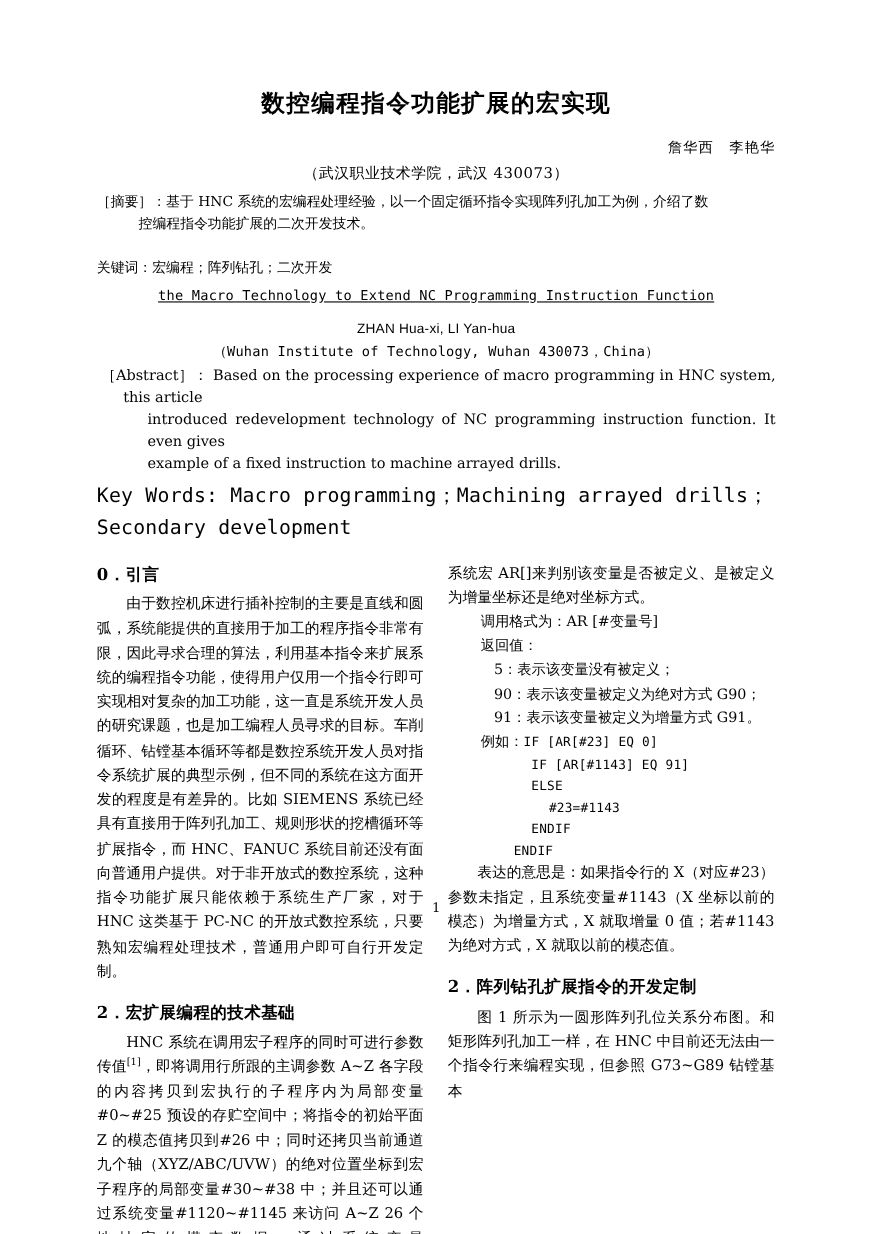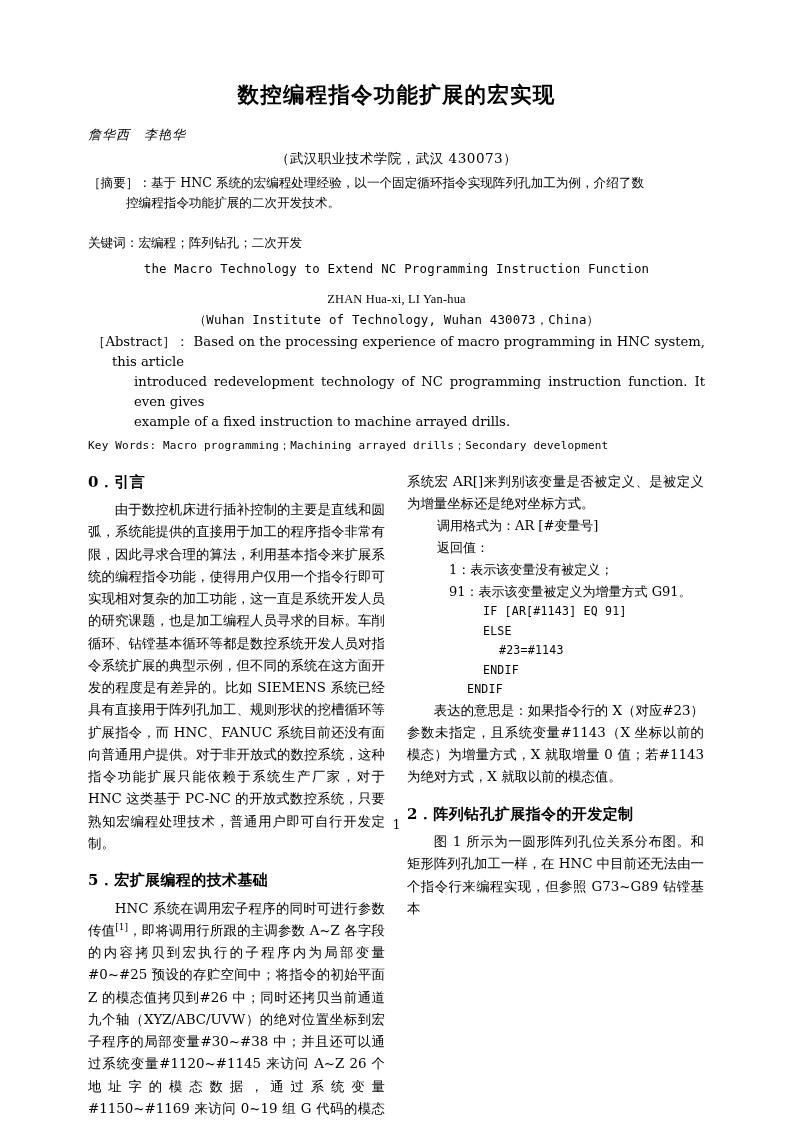--- a/index.html
+++ b/index.html
@@ -27,26 +27,25 @@
   .doc-title {
     text-align: center;
     font-family: "DejaVu Serif", "Liberation Serif", serif;
     font-weight: bold;
     font-size: 21.5px;
     letter-spacing: 1.2px;
     line-height: 1.35;
     margin: 18px 0 16px 0;
   }
   .authors {
-    text-align: left;
+    text-align: right;
     font-size: 13px;
     letter-spacing: 1px;
     line-height: 1.5;
     margin: 0 0 3px 0;
-    font-style: italic;
   }
   .affiliation {
     text-align: center;
     font-size: 13.5px;
     letter-spacing: 0.5px;
     line-height: 1.5;
     margin: 0 0 5px 0;
   }
 
   
@@ -73,24 +72,25 @@
   }
 
   
   .en-title {
     text-align: center;
     font-family: "DejaVu Sans Mono", "Liberation Mono", monospace;
     font-size: 12.4px;
     letter-spacing: 0.2px;
     line-height: 1.55;
     margin: 0 0 1px 0;
+    text-decoration: underline;
   }
   .en-authors {
     text-align: center;
-    font-family: Liberation Serif, serif;
+    font-family: Liberation Sans, sans-serif;
     font-size: 12.4px;
     letter-spacing: 0.2px;
     line-height: 1.55;
     margin: 12px 0 1px 0;
   }
   .en-affil {
     text-align: center;
     font-family: "DejaVu Sans Mono", "Liberation Mono", monospace;
     font-size: 12.4px;
     letter-spacing: 0.2px;
@@ -105,21 +105,21 @@
     text-indent: -20px;
     margin: 0;
   }
   .abs-en .cont {
     display: block;
     text-indent: 0;
     padding-left: 22px;
   }
   .keywords-en {
     font-family: "DejaVu Sans Mono", "Liberation Mono", monospace;
-    font-size: 11px;
+    font-size: 18px;
     letter-spacing: 0.2px;
     line-height: 1.6;
     margin: 5px 0 0 0;
   }
 
   
   .columns {
     display: flex;
     flex-direction: row;
     gap: 22px;
@@ -214,36 +214,38 @@
   <div class="keywords-en">Key Words: Macro programming；Machining arrayed drills；Secondary development</div>
 
   <div class="columns">
 
     <div class="col">
 
       <div class="sec-head">0．引言</div>
 
       <p class="body">由于数控机床进行插补控制的主要是直线和圆弧，系统能提供的直接用于加工的程序指令非常有限，因此寻求合理的算法，利用基本指令来扩展系统的编程指令功能，使得用户仅用一个指令行即可实现相对复杂的加工功能，这一直是系统开发人员的研究课题，也是加工编程人员寻求的目标。车削循环、钻镗基本循环等都是数控系统开发人员对指令系统扩展的典型示例，但不同的系统在这方面开发的程度是有差异的。比如 SIEMENS 系统已经具有直接用于阵列孔加工、规则形状的挖槽循环等扩展指令，而 HNC、FANUC 系统目前还没有面向普通用户提供。对于非开放式的数控系统，这种指令功能扩展只能依赖于系统生产厂家，对于 HNC 这类基于 PC-NC 的开放式数控系统，只要熟知宏编程处理技术，普通用户即可自行开发定制。</p>
 
-      <div class="sec-head spaced">5．宏扩展编程的技术基础</div>
+      <div class="sec-head spaced">2．宏扩展编程的技术基础</div>
 
       <p class="body"><span>HNC 系统在调用宏子程序的同时可进行参数传值</span><sup class="fn">[1]</sup><span>，即将调用行所跟的主调参数 A~Z 各字段的内容拷贝到宏执行的子程序内为局部变量#0~#25 预设的存贮空间中；将指令的初始平面 Z 的模态值拷贝到#26 中；同时还拷贝当前通道九个轴（XYZ/ABC/UVW）的绝对位置坐标到宏子程序的局部变量#30~#38 中；并且还可以通过系统变量#1120~#1145 来访问 A~Z 26 个地址字的模态数据，通过系统变量#1150~#1169 来访问 0~19 组 G 代码的模态值。</span></p>
 
       <p class="body">在 HNC 系统中，对于每个局部变量，都可用</p>
     </div>
 
     <div class="col">
 
       <p class="body noindent">系统宏 AR[]来判别该变量是否被定义、是被定义为增量坐标还是绝对坐标方式。</p>
 
       <div class="code-line ind1">调用格式为：AR [#变量号]</div>
       <div class="code-line ind1">返回值：</div>
-      <div class="code-line ind2">1：表示该变量没有被定义；</div>
+      <div class="code-line ind2">5：表示该变量没有被定义；</div>
+      <div class="code-line ind2">90：表示该变量被定义为绝对方式 G90；</div>
       <div class="code-line ind2">91：表示该变量被定义为增量方式 G91。</div>
 
+      <div class="code-line ind1"><span>例如：</span><span class="code-line mono" style="display:inline">IF [AR[#23] EQ 0]</span></div>
 
       <div class="code-line mono ind4">IF [AR[#1143] EQ 91]</div>
       <div class="code-line mono ind4">ELSE</div>
       <div class="code-line mono ind5">#23=#1143</div>
       <div class="code-line mono ind4">ENDIF</div>
       <div class="code-line mono ind3">ENDIF</div>
 
       <p class="body">表达的意思是：如果指令行的 X（对应#23）参数未指定，且系统变量#1143（X 坐标以前的模态）为增量方式，X 就取增量 0 值；若#1143 为绝对方式，X 就取以前的模态值。</p>
 
 

